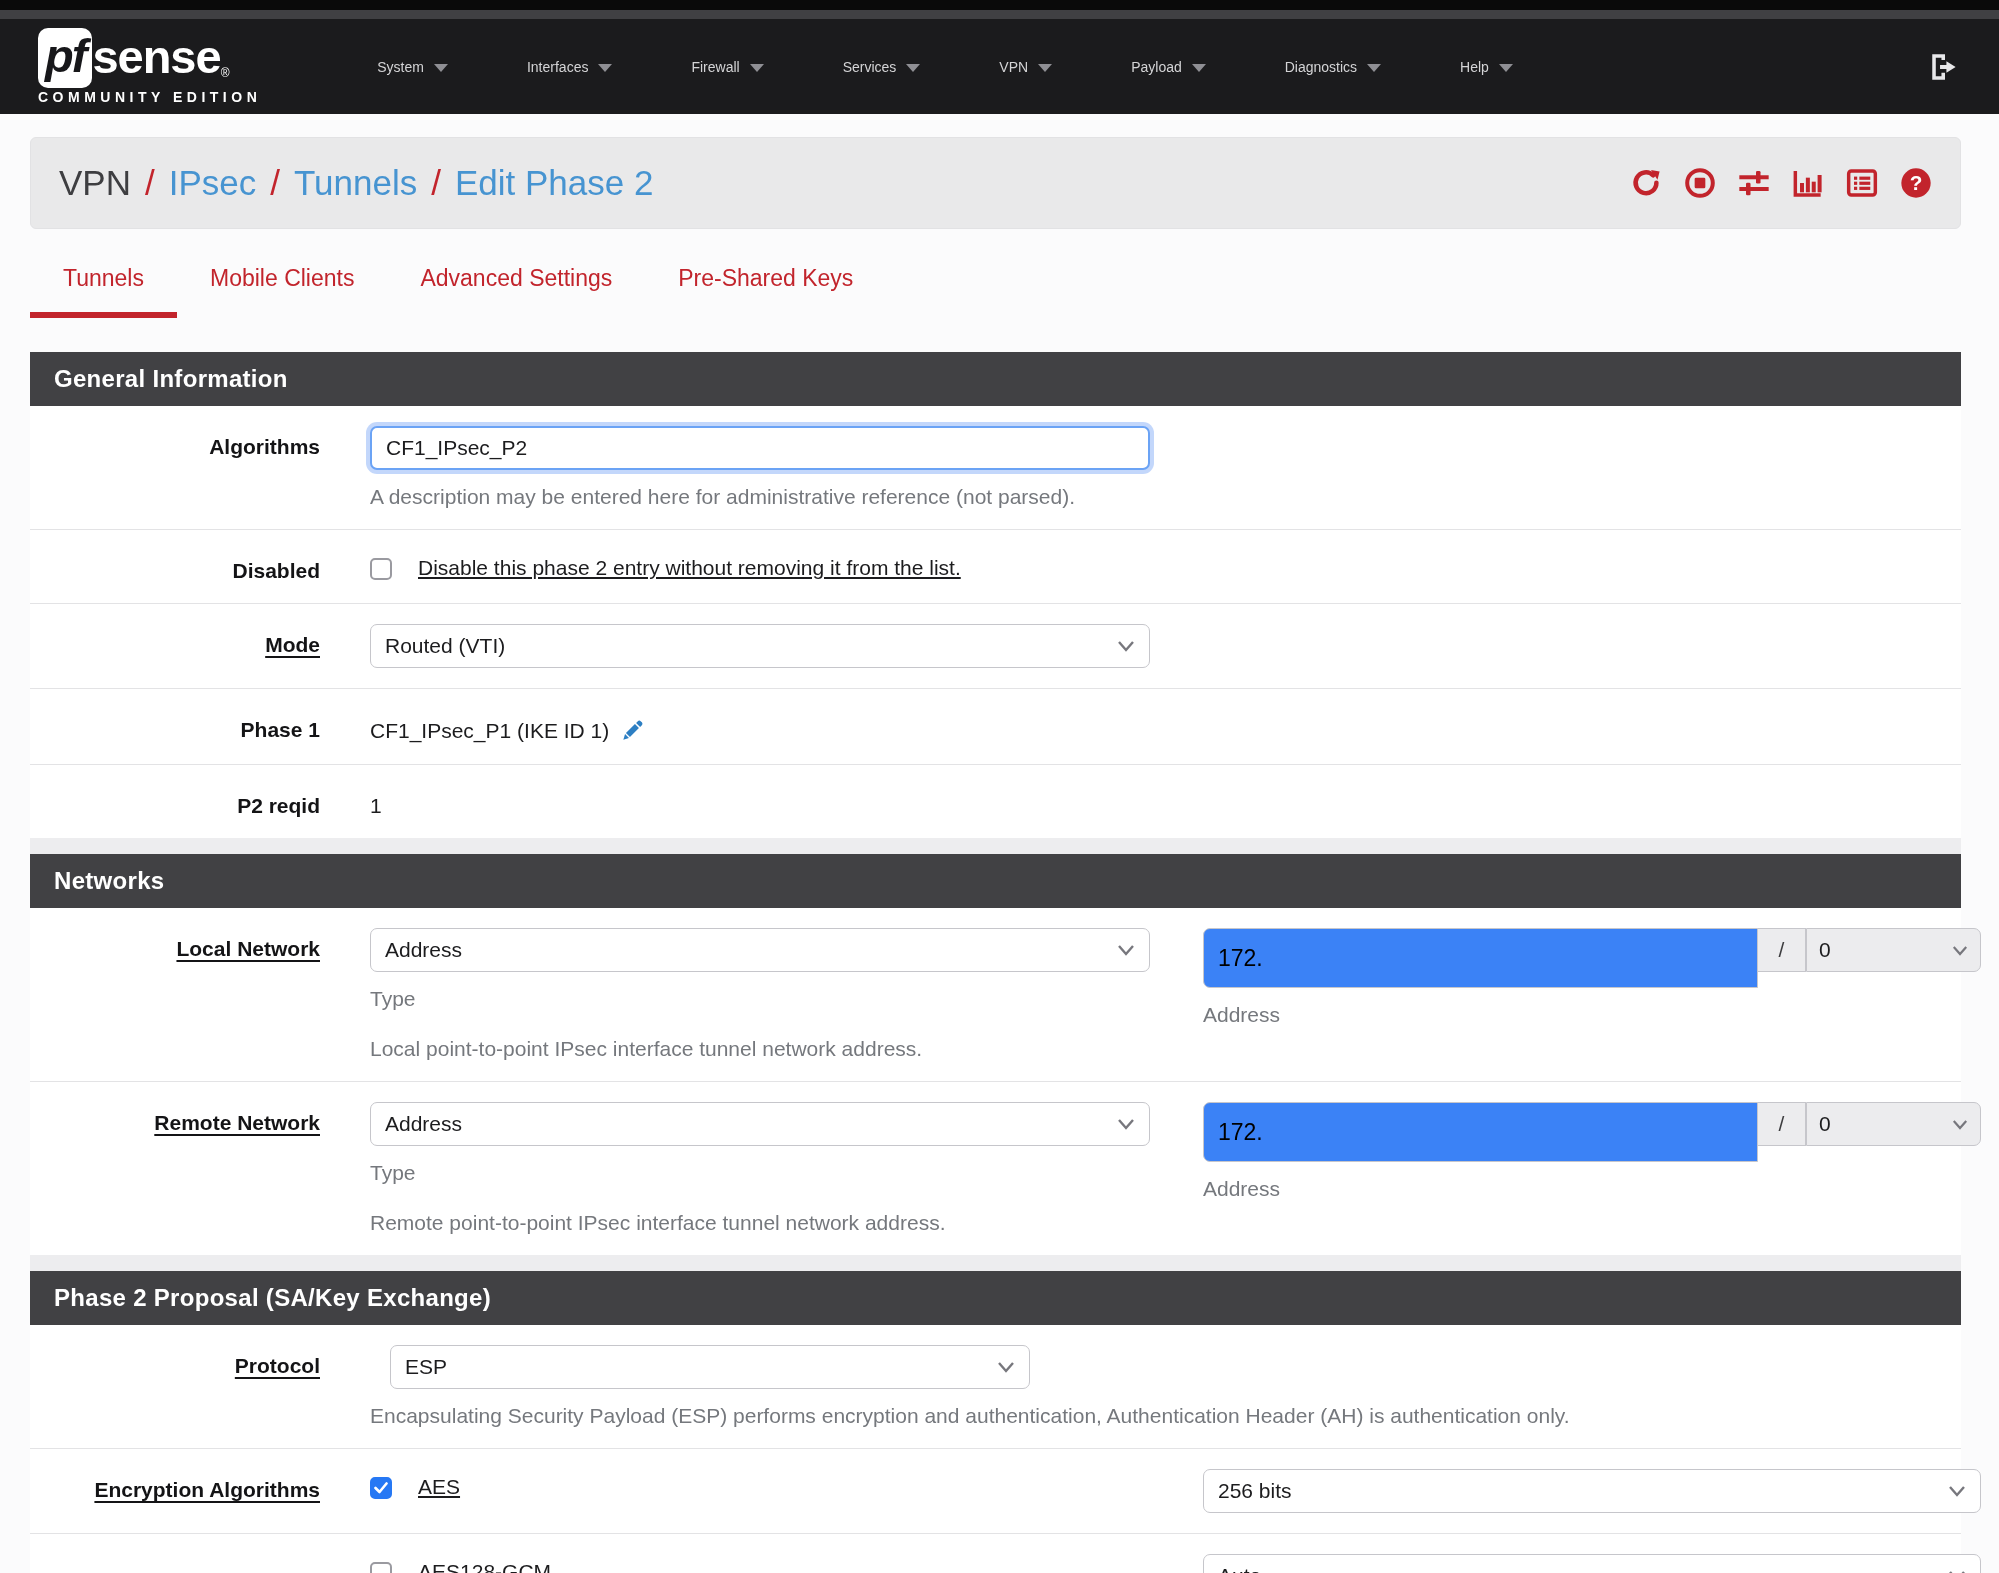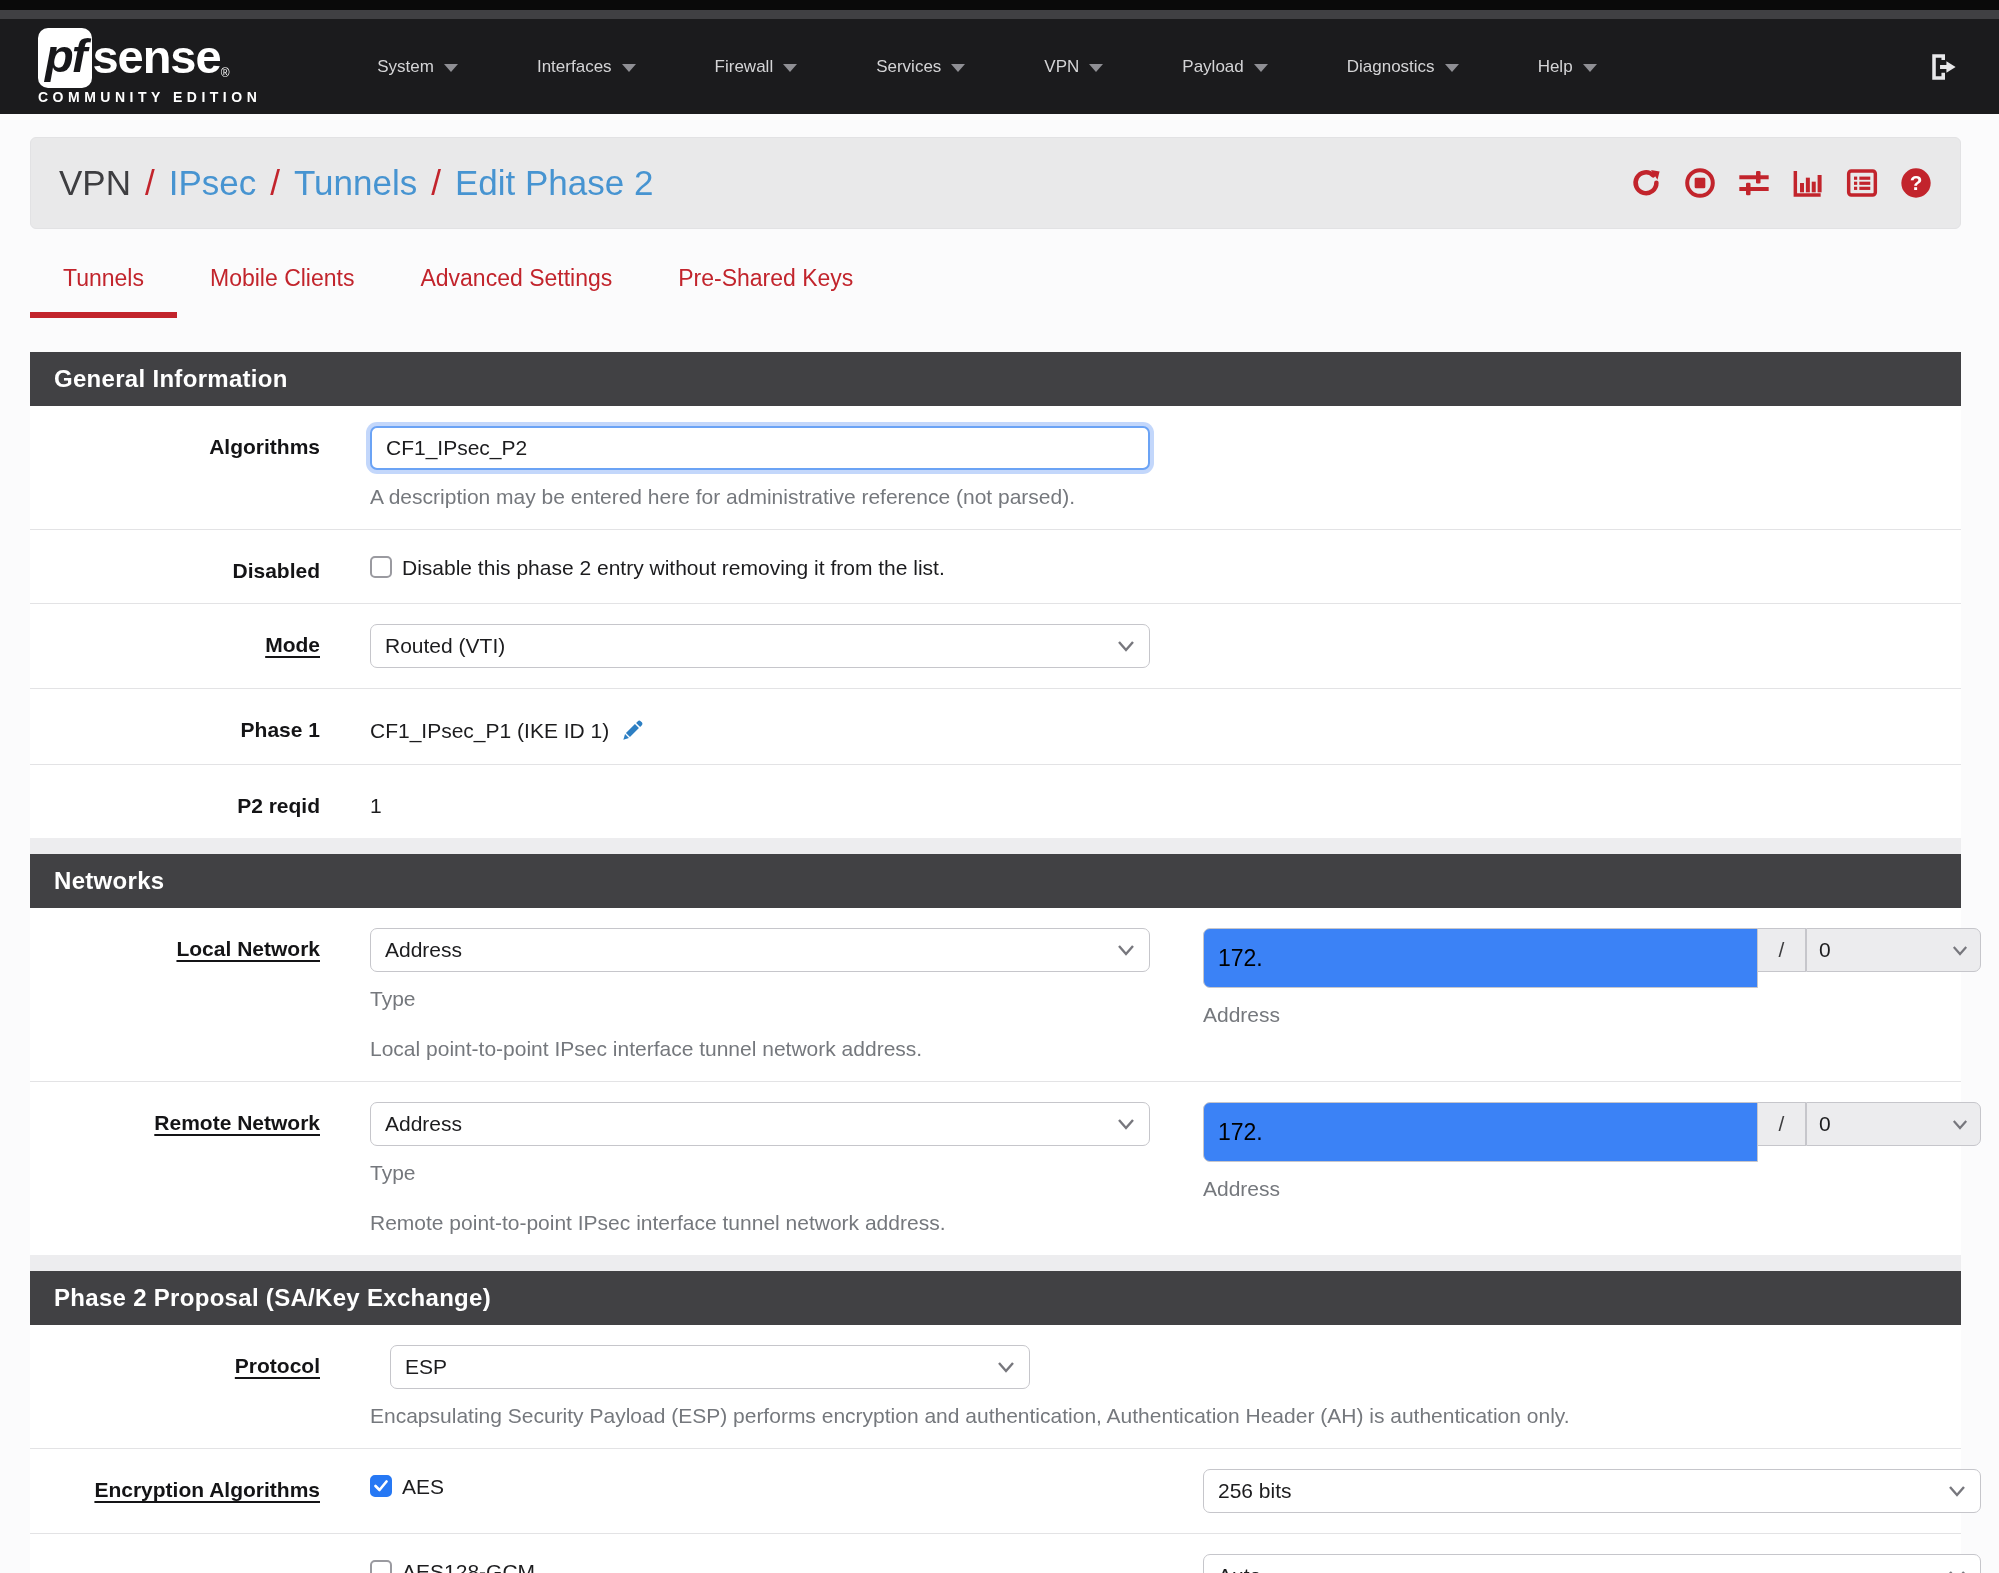--- a/index.html
+++ b/index.html
@@ -11,21 +11,21 @@
   .top-gray  { height:9px;  background:#404043; }
   .navbar { height:95px; background:#1b1b1d; display:flex; align-items:center; padding:0 36px 0 38px; }
   .brand { display:flex; flex-direction:column; margin-right:50px; }
   .brand-top { display:flex; align-items:flex-start; }
   .pf-box { background:#ffffff; color:#17171a; border-radius:10px; padding:0 7px 4px 7px;
             font-size:47px; font-weight:bold; font-style:italic; line-height:56px; letter-spacing:-2px; }
   .brand-sense { color:#ffffff; font-size:47px; font-weight:bold; letter-spacing:-1px; line-height:58px; }
   .brand-reg { color:#ffffff; font-size:12px; margin-top:38px; }
   .brand-sub { color:#ffffff; font-size:14px; font-weight:bold; letter-spacing:4.5px; margin-top:1px; }
   .nav-menu { display:flex; align-items:center; gap:79px; margin-left:66px; }
-  .nav-item { display:flex; align-items:center; gap:10px; color:#d4d4d6; font-size:17px; cursor:pointer; }
+  .nav-item { display:flex; align-items:center; gap:10px; color:#d4d4d6; font-size:14px; cursor:pointer; }
   .caret { width:0; height:0; border-left:7px solid transparent; border-right:7px solid transparent;
            border-top:8px solid #8f8f94; margin-top:3px; }
   .nav-logout { margin-left:auto; display:flex; align-items:center; }
 
   
   .crumb-bar { margin:23px 30px 0 30px; width:1931px; height:92px; background:#e9e9ea;
                border:1px solid #e2e2e4; border-radius:6px; display:flex; align-items:center; padding:0 28px; }
   .crumb { font-size:35px; display:flex; align-items:baseline; gap:14px; }
   .crumb-root { color:#3e3e41; }
   .crumb-sep { color:#c2242c; }
@@ -65,21 +65,21 @@
   .igroup { display:flex; width:100%; }
   .ig-input { flex:1; height:60px; border:1px solid #c6c6cb; border-radius:7px 0 0 7px;
               font-size:23px; padding:0 14px; font-family:"Liberation Sans",sans-serif; background:#3b82f6; }
   .ig-addon { flex:0 0 48px; height:44px; background:#ececee; border:1px solid #c6c6cb; border-left:none;
               display:flex; align-items:center; justify-content:center; font-size:21px; color:#3c3c3e; }
   .ig-select { flex:0 0 175px; height:44px; background:#ececee; border:1px solid #c6c6cb;
                border-radius:0 7px 7px 0; display:flex; align-items:center; justify-content:space-between;
                padding:0 12px; font-size:21px; cursor:pointer; }
 
   
-  .cb-row { display:flex; align-items:flex-start; gap:10px; padding-top:6px; }
+  .cb-row { display:flex; align-items:flex-end; gap:26px; padding-top:6px;text-decoration:underline; }
   .cb { width:22px; height:22px; border:2px solid #9a9aa0; border-radius:5px; background:#fff;
         display:flex; align-items:center; justify-content:center; cursor:pointer; flex:0 0 auto; }
   .cb.checked { background:#2678f4; border-color:#2678f4; }
   .cb-label { font-size:21px; color:#1c1c1e; }
   .static-val { font-size:21px; padding-top:9px; display:flex; align-items:center; gap:10px; }
   .pencil { width:26px; height:26px; cursor:pointer; }
 </style>
 </head>
 <body>
 

